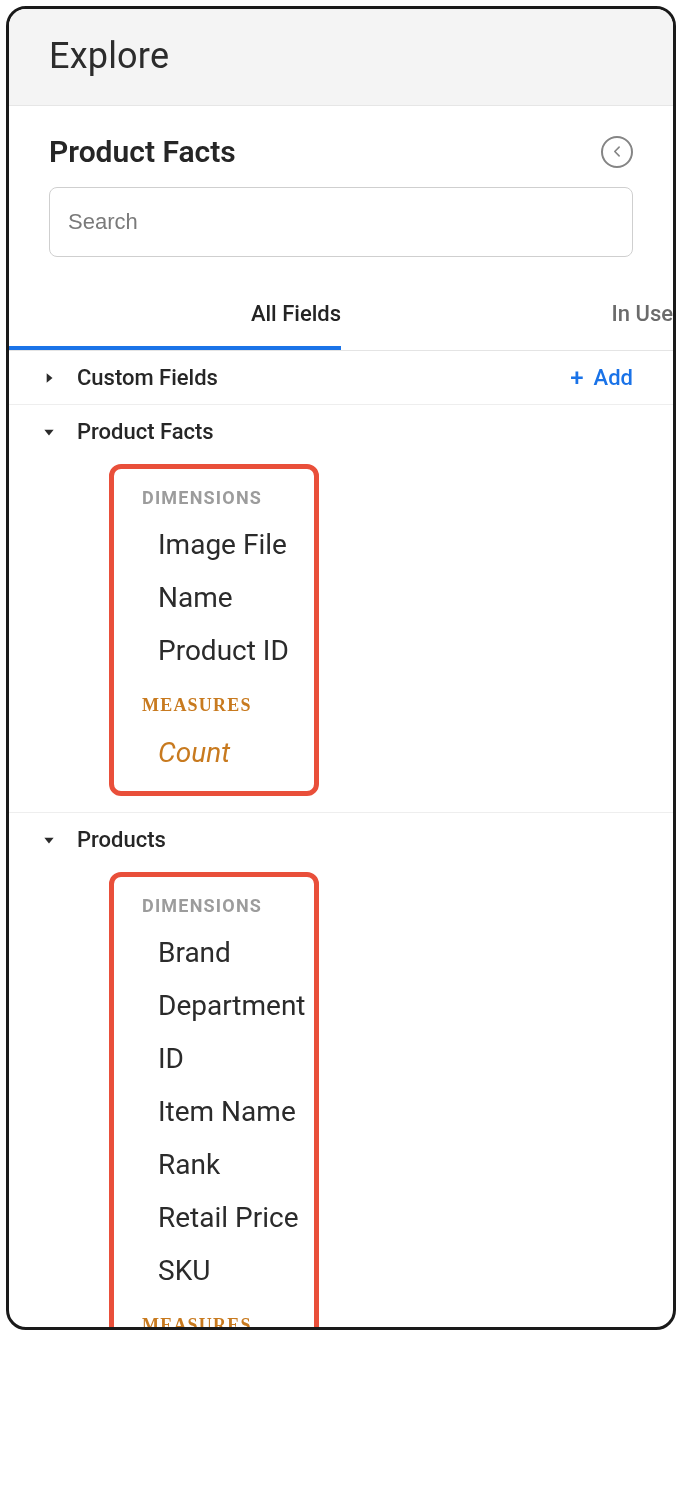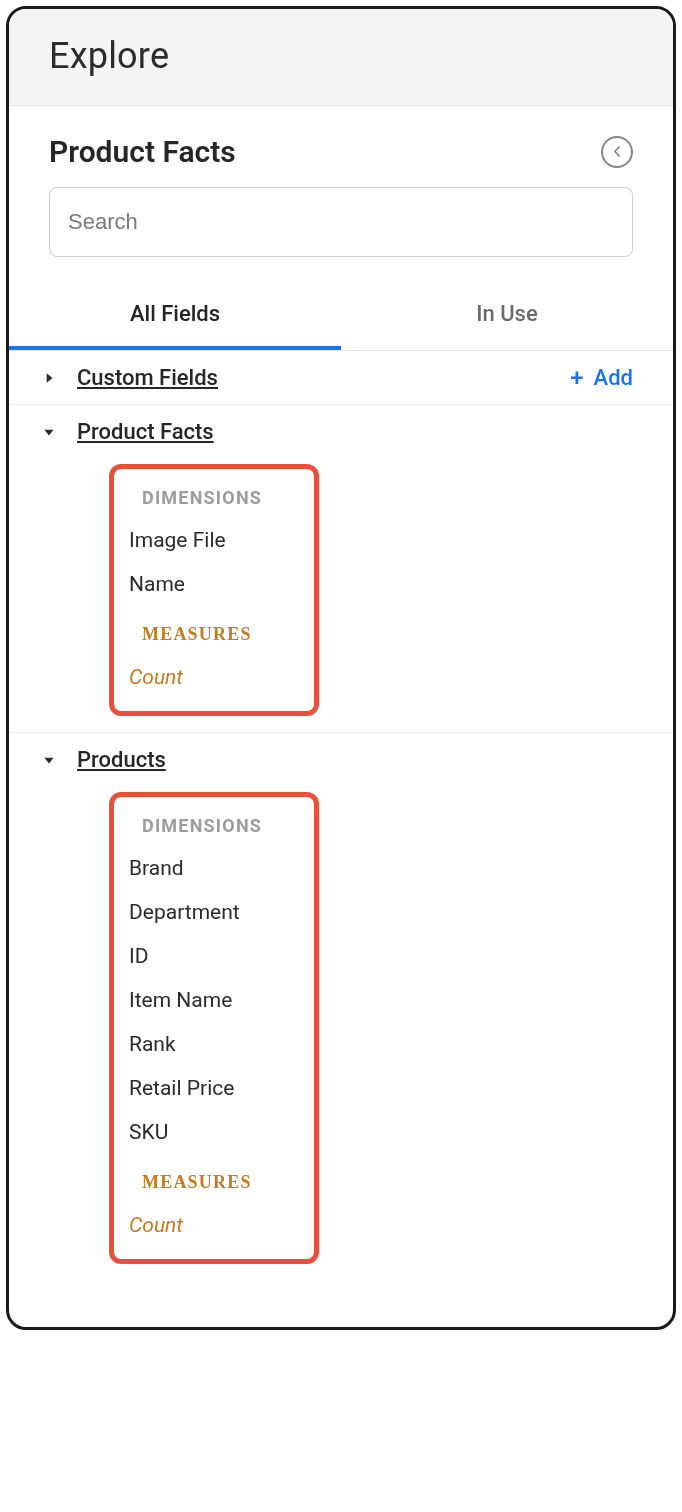--- a/index.html
+++ b/index.html
@@ -62,21 +62,21 @@
     color: #a16207;
     background: #fff;
   }
   .search-input::placeholder { color: #7a7a7a; }
   .tabs {
     display: flex;
     border-bottom: 1px solid #e4e4e4;
   }
   .tab {
     flex: 1;
-    text-align: center;
+    text-align: right;
     padding: 22px 0 20px 0;
     font-size: 22px;
     font-weight: 500;
     color: #6b6b6b;
     cursor: pointer;
     border-bottom: 4px solid transparent;
   }
   .tab.active {
     color: #242424;
     border-bottom-color: #1a73e8;
@@ -97,21 +97,20 @@
     cursor: pointer;
     color: #2b2b2b;
   }
   .toggle svg { width: 14px; height: 14px; }
   .row-label {
     font-size: 22px;
     font-weight: 500;
     color: #262626;
     margin-left: 14px;
     flex: 1;
-    text-decoration: underline;
   }
   .add-btn {
     display: flex;
     align-items: center;
     gap: 10px;
     color: #1a73e8;
     font-size: 22px;
     font-weight: 500;
     cursor: pointer;
   }
@@ -130,23 +129,23 @@
   }
   .subhead {
     font-size: 18px;
     font-weight: 700;
     letter-spacing: 1.2px;
     padding: 4px 0 10px 28px;
   }
   .subhead.dim { color: #9c9c9c; }
   .subhead.meas { color: #c87a1f; margin-top: 14px; font-family: Liberation Serif, serif; }
   .field {
-    font-size: 21px;
+    font-size: 28px;
     color: #2b2b2b;
-    padding: 10px 0 10px 15px;
+    padding: 10px 0 10px 44px;
     cursor: pointer;
   }
   .field.measure { color: #c87a1f; font-style: italic; }
 </style>
 </head>
 <body>
 
 <div class="frame">
 
   <div class="topbar">
@@ -194,20 +193,21 @@
             <path d="M4 8 L12 18 L20 8 Z" fill="currentColor"></path>
           </svg>
       </div>
       <div class="row-label">Product Facts</div>
     </div>
     <div class="section-body">
       <div class="highlight-box">
         <div class="subhead dim">DIMENSIONS</div>
         <div class="field">Image File</div>
         <div class="field">Name</div>
+        <div class="field">Product ID</div>
         <div class="subhead meas">MEASURES</div>
         <div class="field measure">Count</div>
       </div>
     </div>
 
     <div class="row noborder">
       <div class="toggle">
         <svg viewBox="0 0 24 24">
             <path d="M4 8 L12 18 L20 8 Z" fill="currentColor"></path>
           </svg>

